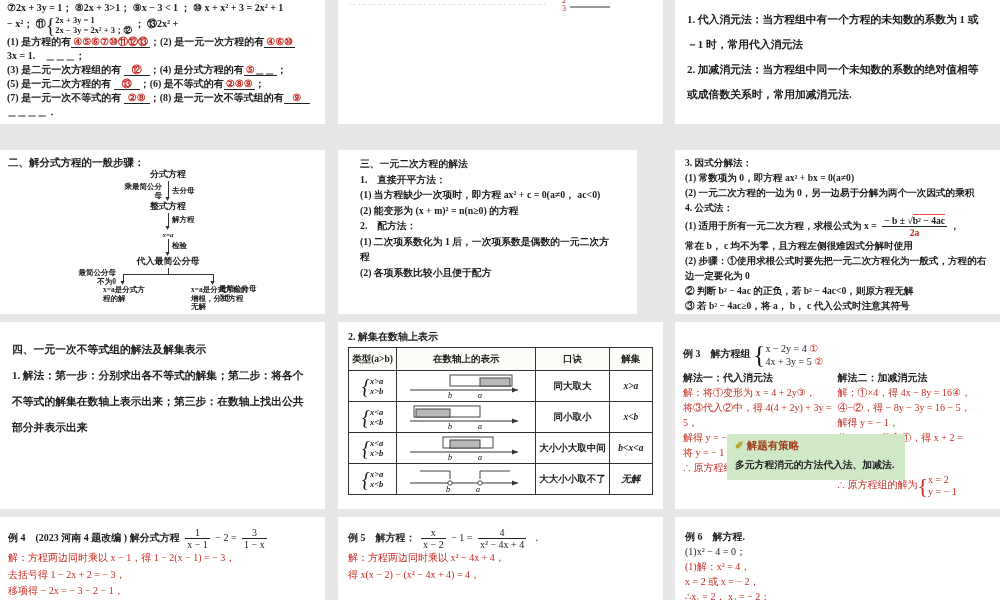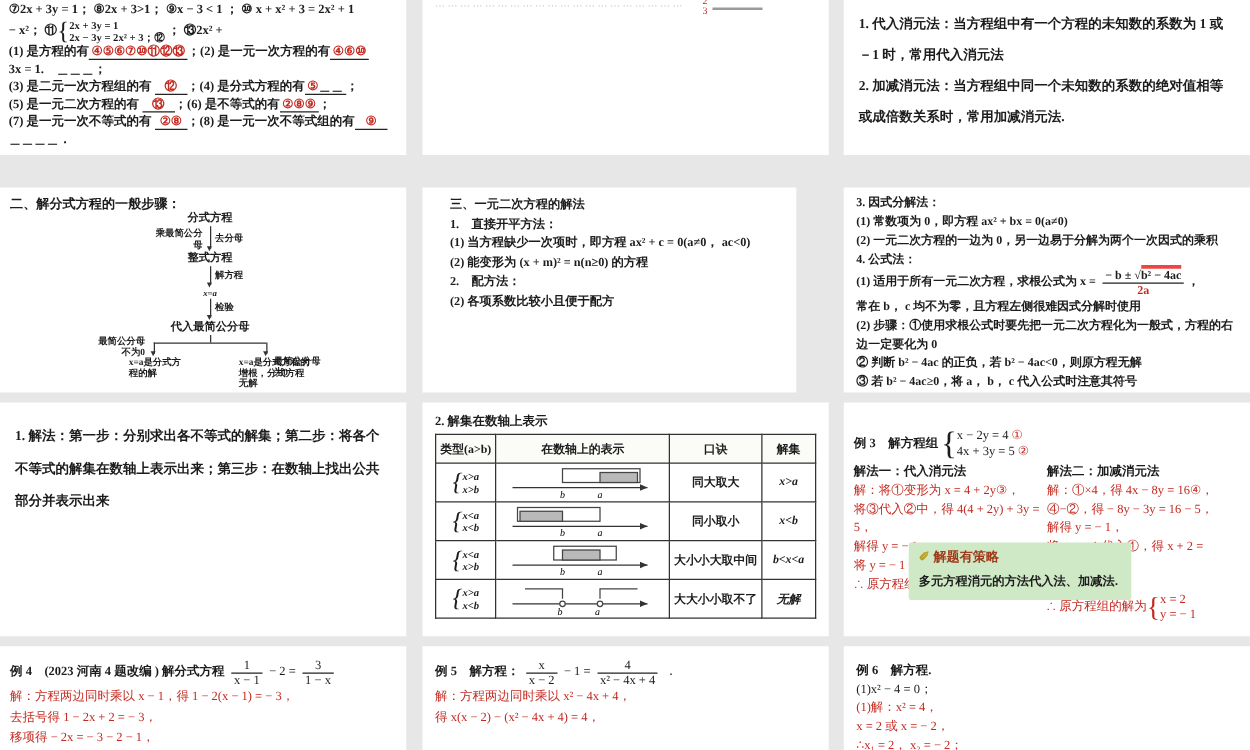--- a/index.html
+++ b/index.html
@@ -11,21 +11,21 @@
   .blank{display:inline-block;border-bottom:1px solid #222;min-width:22px;text-align:center;
          line-height:10px;padding:0 2px;}
   
   .sys{display:inline-flex;align-items:center;vertical-align:middle;}
   .sys .lb{font-size:20px;font-weight:normal;line-height:18px;}
   .sys .stack{display:inline-flex;flex-direction:column;line-height:10px;font-size:8.5px;}
   
   .frac{display:inline-block;vertical-align:-7px;text-align:center;margin:0 3px;line-height:11px;}
   .frac .fn{display:block;border-bottom:1px solid #222;padding:0 2px;}
   .frac .fd{display:block;padding:0 2px;}
-  .sqrt .rad{border-top:3px solid #ef4444;}
+  .sqrt .rad{border-top:1px solid #ef4444;}
   
   #s1{left:0;top:0;width:325px;height:124px;padding:1px 7px;font-size:10px;line-height:14px;font-weight:bold;}
   
   #s2{left:338px;top:0;width:325px;height:124px;padding:0;}
   #s2 .dots{position:absolute;left:10px;top:0px;color:#c9c9c9;font-size:8px;letter-spacing:2px;}
   #s2 .rf{position:absolute;left:224px;top:-3px;font-size:8px;line-height:8px;}
   #s2 .gline{position:absolute;left:232px;top:6px;width:40px;border-bottom:2px solid #9a9a9a;}
   
   #s3{left:675px;top:0;width:325px;height:124px;padding:7px 12px;font-size:10.8px;line-height:25px;font-weight:bold;}
   
@@ -134,20 +134,21 @@
     <span class="cn" style="left:212px;top:116px;white-space:normal;width:58px;text-align:left;">x=a是分式方程的增根，分式方程无解</span>
   </div>
 </section>
 
 <section class="slide" id="s5">
   <div>三、一元二次方程的解法</div>
   <div>1.　直接开平方法：</div>
   <div>(1) 当方程缺少一次项时，即方程 ax² + c = 0(a≠0， ac&lt;0)</div>
   <div>(2) 能变形为 (x + m)² = n(n≥0) 的方程</div>
   <div>2.　配方法：</div>
+  <div>(1) 二次项系数化为 1 后，一次项系数是偶数的一元二次方程</div>
   <div>(2) 各项系数比较小且便于配方</div>
 </section>
 
 <section class="slide" id="s6">
   <div>3. 因式分解法：</div>
   <div>(1) 常数项为 0，即方程 ax² + bx = 0(a≠0)</div>
   <div>(2) 一元二次方程的一边为 0，另一边易于分解为两个一次因式的乘积</div>
   <div>4. 公式法：</div>
   <div>
     <span>(1) 适用于所有一元二次方程，求根公式为 x =</span>
@@ -156,20 +157,21 @@
       <span class="fd red">2a</span>
     </span><span>，</span>
   </div>
   <div>常在 b， c 均不为零，且方程左侧很难因式分解时使用</div>
   <div>(2) 步骤：①使用求根公式时要先把一元二次方程化为一般式，方程的右边一定要化为 0</div>
   <div>② 判断 b² − 4ac 的正负，若 b² − 4ac&lt;0，则原方程无解</div>
   <div>③ 若 b² − 4ac≥0，将 a， b， c 代入公式时注意其符号</div>
 </section>
 
 <section class="slide" id="s7">
+  <div>四、一元一次不等式组的解法及解集表示</div>
   <div>1. 解法：第一步：分别求出各不等式的解集；第二步：将各个不等式的解集在数轴上表示出来；第三步：在数轴上找出公共部分并表示出来</div>
 </section>
 
 <section class="slide" id="s8">
   <div class="b">2. 解集在数轴上表示</div>
   <table>
     <tbody>
         <tr>
       <th style="width:46px;">类型(a&gt;b)</th>
       <th style="width:136px;">在数轴上的表示</th>

